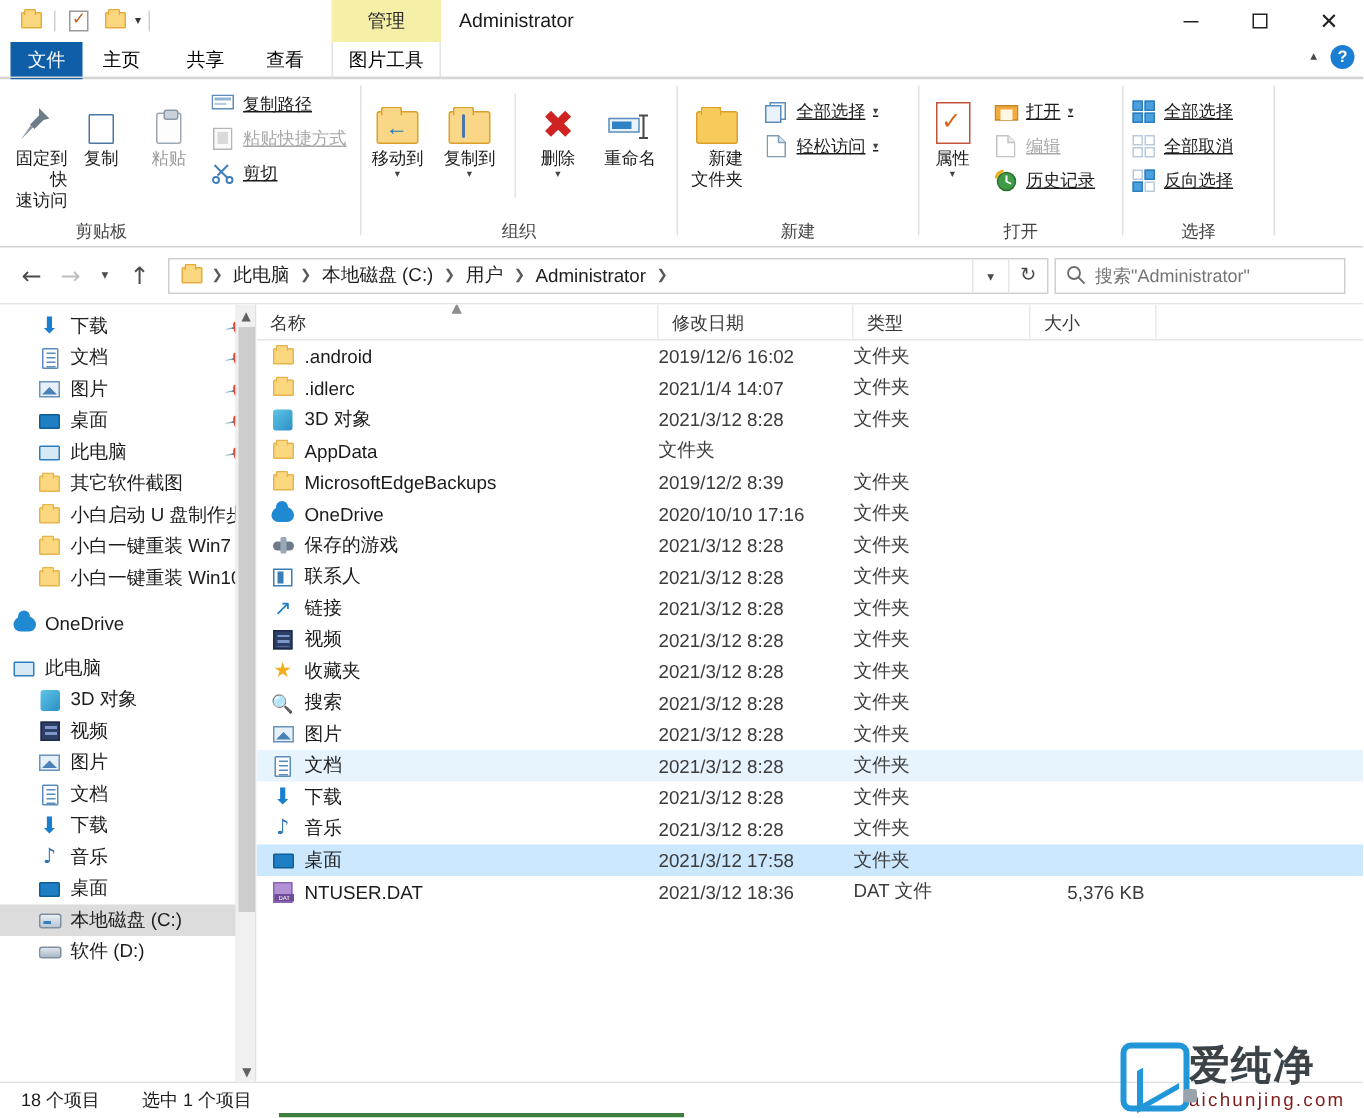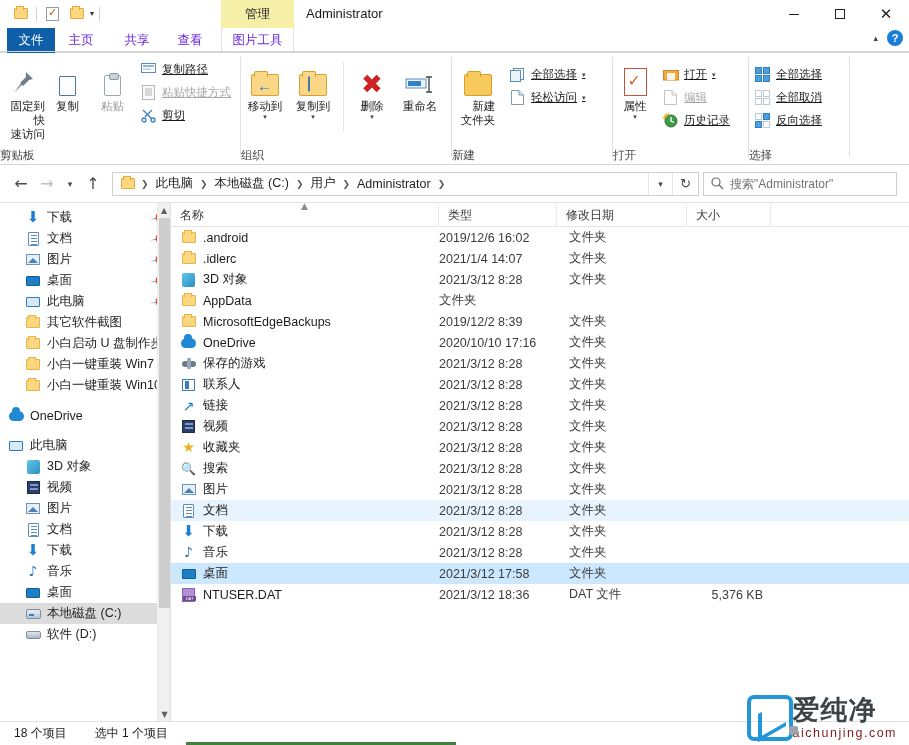--- a/index.html
+++ b/index.html
@@ -33,33 +33,33 @@
   .win-title { position: absolute; left: 306px; top: 6px; font-size: 13px; color: #1a1a1a; }
 
   .win-btns { position: absolute; right: 0; top: 0; display: flex; }
   .win-btn { width: 46px; height: 28px; display: flex; align-items: center; justify-content: center; color: #222; font-size: 12px; }
   .gl-min { width: 10px; height: 1px; background: #222; }
   .gl-max { width: 10px; height: 10px; border: 1px solid #222; }
   .gl-x { font-size: 15px; line-height: 1; font-family: "DejaVu Sans", sans-serif; }
 
   
   .tabstrip { height: 25px; flex: 0 0 25px; position: relative; background: #fff; border-bottom: 1px solid #d3d3d3; }
-  .tab { position: absolute; top: 0; height: 25px; display: flex; align-items: center; justify-content: center; font-size: 12.5px; color: #6d28d9; cursor: default; }
+  .tab { position: absolute; top: 0; height: 25px; display: flex; align-items: center; justify-content: center; font-size: 12.5px; color: #000000; cursor: default; }
   .tab.file { left: 7px; width: 48px; background: #0f5fa8; color: #fff; }
   .tab.home { left: 55px; width: 52px; }
   .tab.share { left: 113px; width: 48px; }
   .tab.view { left: 166px; width: 48px; }
   .tab.pic { left: 221px; width: 73px; border-left: 1px solid #e3e3e3; border-right: 1px solid #e3e3e3; }
   .tabstrip .rule { position: absolute; left: 0; right: 0; bottom: 0; height: 1px; background: #d8d8d8; }
 
   
   .ribbon { flex: 0 0 112px; height: 112px; position: relative; background: #fff; border-bottom: 1px solid #d3d3d3; display: flex; }
   .grp { position: relative; height: 112px; display: flex; flex-direction: column; }
   .grp-body { flex: 1; display: flex; align-items: flex-start; padding-top: 5px; }
-  .grp-label { height: 17px; font-size: 11.5px; color: #444; line-height: 14px; }
+  .grp-label { height: 17px; text-align: center; font-size: 11.5px; color: #444; line-height: 14px; }
   .grp-div { width: 1px; background: #e1e1e1; margin-top: 4px; height: 100px; align-self: flex-start; }
 
   .big-btn { width: 56px; display: flex; flex-direction: column; align-items: center; padding-top: 4px; cursor: default; }
   .big-ico { height: 34px; display: flex; align-items: flex-end; justify-content: center; }
   .big-lbl { font-size: 11.5px; text-align: right; line-height: 14px; color: #1b1b1b; margin-top: 3px; }
   .big-lbl.dim { color: #9b9b9b; }
   .caret-d { font-size: 7px; color: #444; line-height: 7px; }
 
   .small-col { display: flex; flex-direction: column; padding-top: 5px; }
   .small-btn { height: 23px; display: flex; align-items: center; gap: 5px; padding: 0 5px; font-size: 11.5px; color: #1b1b1b; cursor: default; text-decoration: underline; }
@@ -687,25 +687,25 @@
     </div>
 
     <div class="splitter"></div>
 
     <div class="filelist">
       <div class="colhdr">
         <div class="col name">
           <span class="sortcaret">▲</span>
           <span>名称</span>
         </div>
+        <div class="col date">
+          <span>修改日期</span>
+        </div>
         <div class="col type">
           <span>类型</span>
-        </div>
-        <div class="col date">
-          <span>修改日期</span>
         </div>
         <div class="col size">
           <span>大小</span>
         </div>
         <div class="col pad"></div>
       </div>
 
       <div class="rows">
 
         <div class="row">

